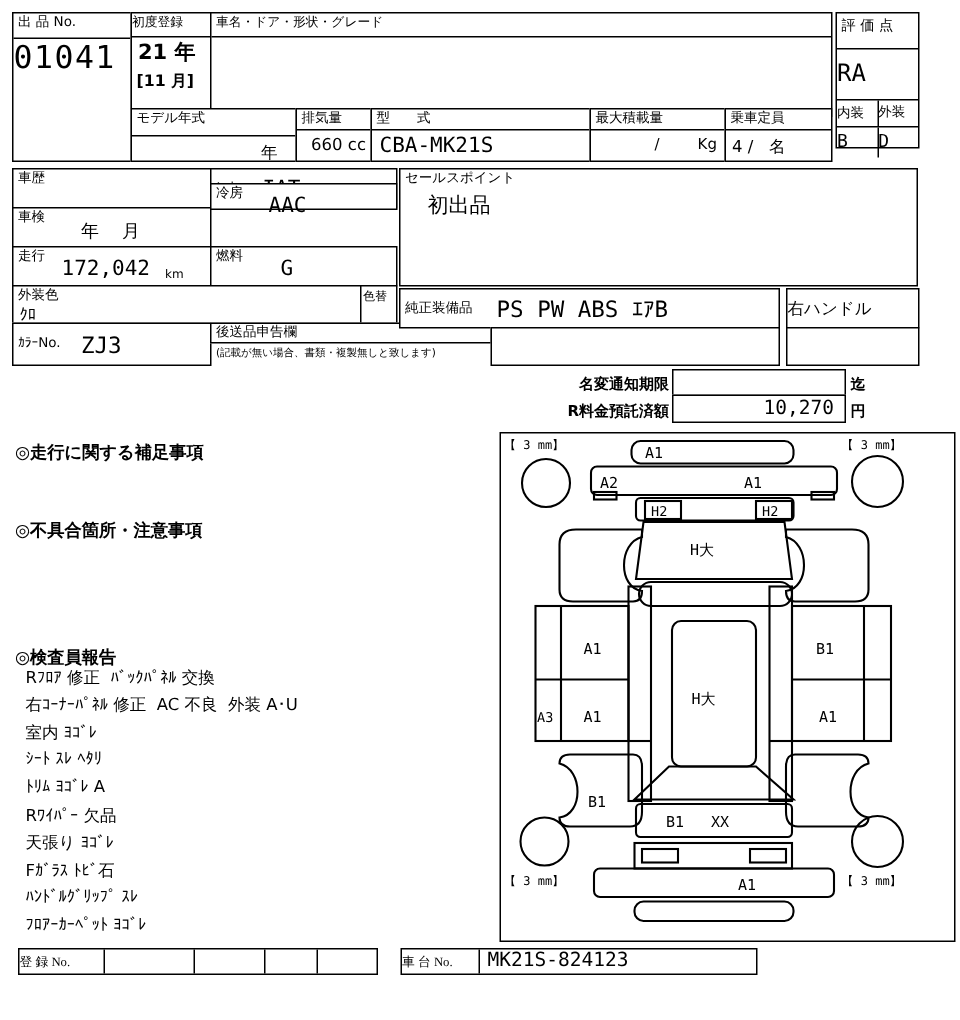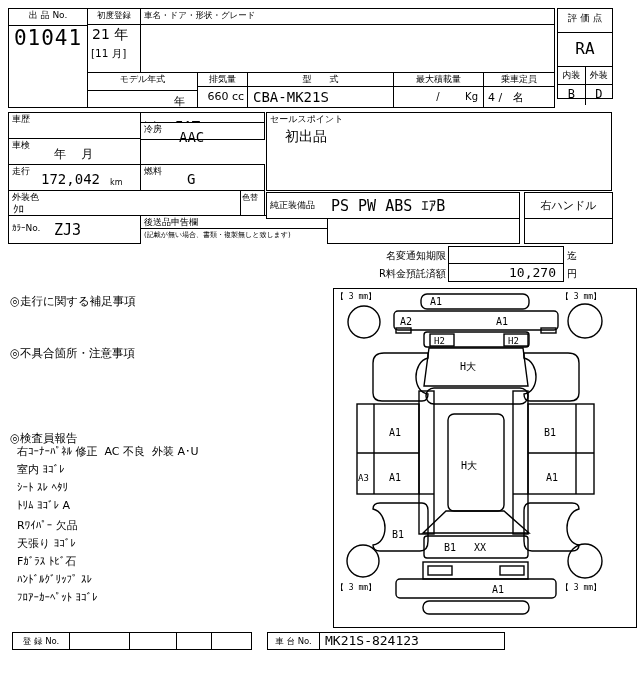--- a/index.html
+++ b/index.html
@@ -1,22 +1,22 @@
 <!DOCTYPE html>
 <html><head>
 <meta charset="utf-8">
 <style>
   html,body{margin:0;padding:0;background:#fff;}
   body{width:640px;height:680px;position:relative;font-family:"DejaVu Sans",sans-serif;color:#000;}
   .box{position:absolute;border:1px solid #000;box-sizing:border-box;background:#fff;}
-  .txt{position:absolute;white-space:pre;}
+  .txt{position:absolute;white-space:pre;font-weight:bold;}
   .lbl{font-size:9px;line-height:11px;padding:1px 3px;white-space:pre;}
   .bb{border-bottom:1px solid #000;}
-  .br{border-right:1px solid #000;}
-  .c{text-align:center;}
+  .br{border-right:1px solid #000;font-family:Liberation Serif, serif;}
+  .c{text-align:left;}
   .r{text-align:right;}
   .mono{font-family:"DejaVu Sans Mono",monospace;}
   .val{position:absolute;white-space:pre;}
   svg text{font-family:"DejaVu Sans Mono",monospace;fill:#000;}
   svg .shape{fill:none;stroke:#000;stroke-width:1.4;}
   .repline{height:18.4px;font-size:11px;white-space:pre;}
 </style>
 </head>
 <body>
 
@@ -131,20 +131,21 @@
 <div class="txt r" style="left:340px;top:267px;width:106px;font-size:10px">R料金預託済額</div>
 <div class="box" style="left:448px;top:263px;width:116px;height:19px">
   <div class="r mono" style="font-size:13px;line-height:17px;padding-right:7px">10,270</div>
 </div>
 <div class="txt" style="left:567px;top:267px;font-size:10px">円</div>
 
 <div class="txt" style="left:10px;top:294px;font-size:11.5px">◎走行に関する補足事項</div>
 <div class="txt" style="left:10px;top:346px;font-size:11.5px">◎不具合箇所・注意事項</div>
 <div class="txt" style="left:10px;top:431px;font-size:11.5px">◎検査員報告</div>
 <div style="position:absolute;left:17px;top:444px;width:315px">
+  <div class="repline">Rﾌﾛｱ 修正  ﾊﾞｯｸﾊﾟﾈﾙ 交換</div>
   <div class="repline">右ｺｰﾅｰﾊﾟﾈﾙ 修正  AC 不良  外装 A･U</div>
   <div class="repline">室内 ﾖｺﾞﾚ</div>
   <div class="repline">ｼｰﾄ ｽﾚ ﾍﾀﾘ</div>
   <div class="repline">ﾄﾘﾑ ﾖｺﾞﾚ A</div>
   <div class="repline">Rﾜｲﾊﾟｰ 欠品</div>
   <div class="repline">天張り ﾖｺﾞﾚ</div>
   <div class="repline">Fｶﾞﾗｽ ﾄﾋﾞ石</div>
   <div class="repline">ﾊﾝﾄﾞﾙｸﾞﾘｯﾌﾟ ｽﾚ</div>
   <div class="repline">ﾌﾛｱｰｶｰﾍﾟｯﾄ ﾖｺﾞﾚ</div>
 </div>

